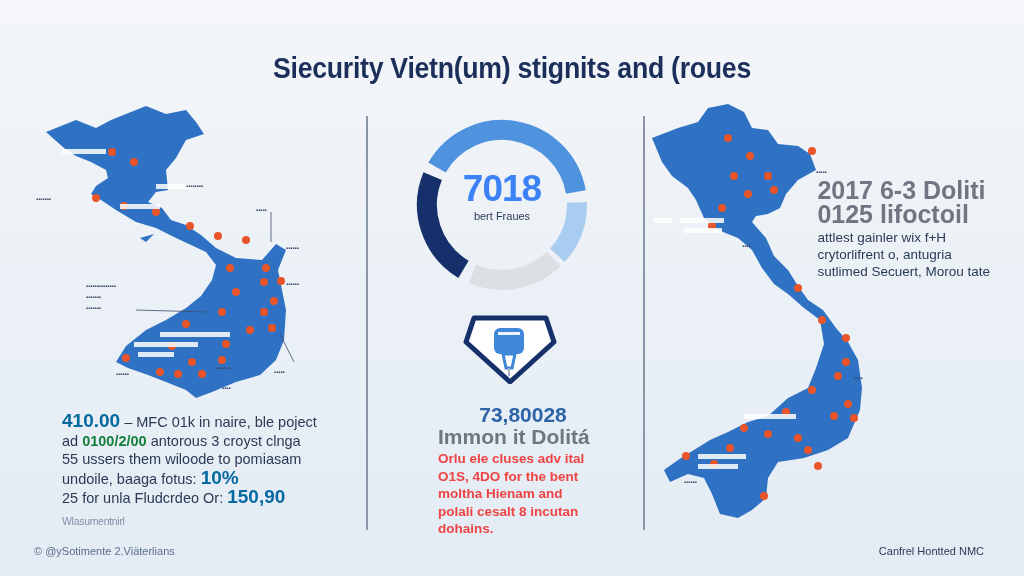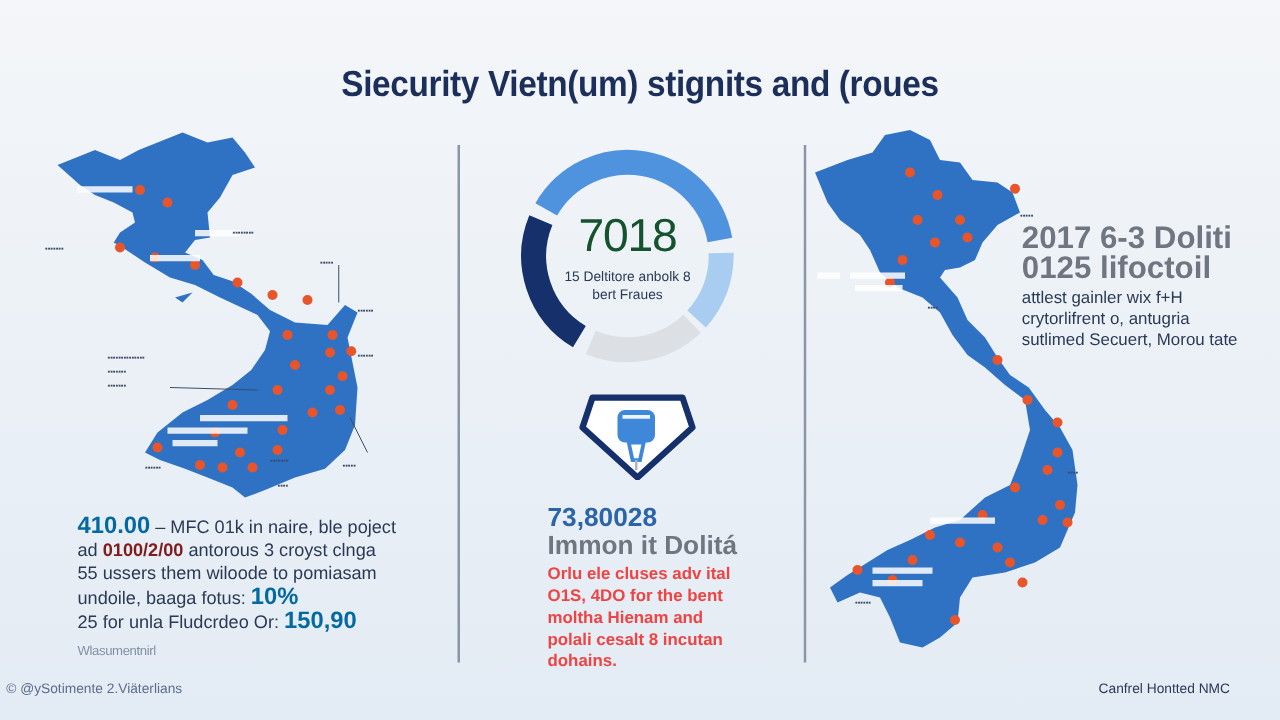--- a/index.html
+++ b/index.html
@@ -15,35 +15,35 @@
     transform: scaleX(0.92);
   }
   .divider { position:absolute; top:116px; width:2px; height:414px; background:#8a96a6; }
   .map { position:absolute; }
   .map svg { display:block; }
   .left-text {
     position:absolute; left:62px; top:412px; width:290px;
     font-size:14.5px; line-height:18.5px; color:#2a3a55;
   }
   .orange { color:#0369a1; font-weight:700; font-size:19px; }
-  .navybold { color:#7f1d1d; font-weight:700; }
+  .navybold { color:#15803d; font-weight:700; }
   .smallnote { font-size:10.5px; color:#8090a8; margin-top:4px; letter-spacing:-0.3px;}
   .donut-wrap { position:absolute; left:412px; top:115px; width:180px; height:180px; }
   .donut-center { position:absolute; left:0; right:0; top:54px; text-align:center; }
-  .big-num { font-size:37px; font-weight:400; color:#14532d; letter-spacing:-1px; line-height:40px;}
+  .big-num { font-size:37px; font-weight:700; color:#3b82f6; letter-spacing:-1px; line-height:40px;}
   .donut-sub { font-size:11px; color:#2a3a55; line-height:14px; margin-top:6px; }
   .shield { position:absolute; left:460px; top:312px; }
   .mid-text { position:absolute; left:438px; top:404px; width:170px; }
-  .mid-num { font-size:21px; font-weight:700; color:#2b64a8; line-height:22px; }
+  .mid-num { font-size:21px; font-weight:700; color:#2b64a8; line-height:22px;text-align:center; }
   .mid-head { font-size:21px; font-weight:700; color:#6f7682; line-height:22px; }
   .mid-body { font-size:13.5px; color:#ef4444; line-height:17.5px; margin-top:2px;font-weight:bold;}
   .right-text { position:absolute; right:34px; top:178px; text-align:left; }
   .right-head { font-size:25px; font-weight:700; color:#6f7682; line-height:24px; }
   .right-body { font-size:13.5px; color:#2a3a55; line-height:17px; margin-top:3px;}
-  .footer-left { position:absolute; left:5px; top:545px; font-size:11px; color:#5b6e8c; }
+  .footer-left { position:absolute; left:34px; top:545px; font-size:11px; color:#5b6e8c; }
   .footer-right { position:absolute; right:40px; top:545px; font-size:11px; color:#2a3a55;margin-left:32px; }
 </style>
 </head>
 <body>
 
 <div class="title">Siecurity Vietn(um) stignits and (roues</div>
 
 <div class="divider" style="left:366px;"></div>
 <div class="divider" style="left:643px;"></div>
 
@@ -123,21 +123,20 @@
   <svg width="180" height="180" viewBox="0 0 180 180">
     <g fill="none" stroke-width="20">
       <path stroke="#4f93df" d="M 25.0 52.5 A 75 75 0 0 1 163.9 77.0"></path>
       <path stroke="#a9cdf1" d="M 164.9 87.4 A 75 75 0 0 1 145.3 140.2"></path>
       <path stroke="#dcdfe4" d="M 141.7 144.0 A 75 75 0 0 1 60.6 158.9"></path>
       <path stroke="#15306a" d="M 51.5 154.3 A 75 75 0 0 1 20.7 61.1"></path>
     </g>
   </svg>
   <div class="donut-center">
     <div class="big-num">7018</div>
-    <div class="donut-sub">15 Deltitore anbolk 8</div>
     <div class="donut-sub" style="margin-top:0">bert Fraues</div>
   </div>
 </div>
 
 <div class="shield">
   <svg width="100" height="72" viewBox="0 0 100 72">
     <path d="M14,6 L86,6 L94,30 L50,70 L6,30 Z" fill="#ffffff" stroke="#15306a" stroke-width="5" stroke-linejoin="round"></path>
     <rect x="34" y="16" width="30" height="26" rx="6" fill="#3f87d8"></rect>
     <rect x="38" y="20" width="22" height="3" fill="#ffffff" opacity="0.9"></rect>
     <path d="M43,42 L55,42 L52,56 L46,56 Z" fill="#ffffff" stroke="#3f87d8" stroke-width="3"></path>

